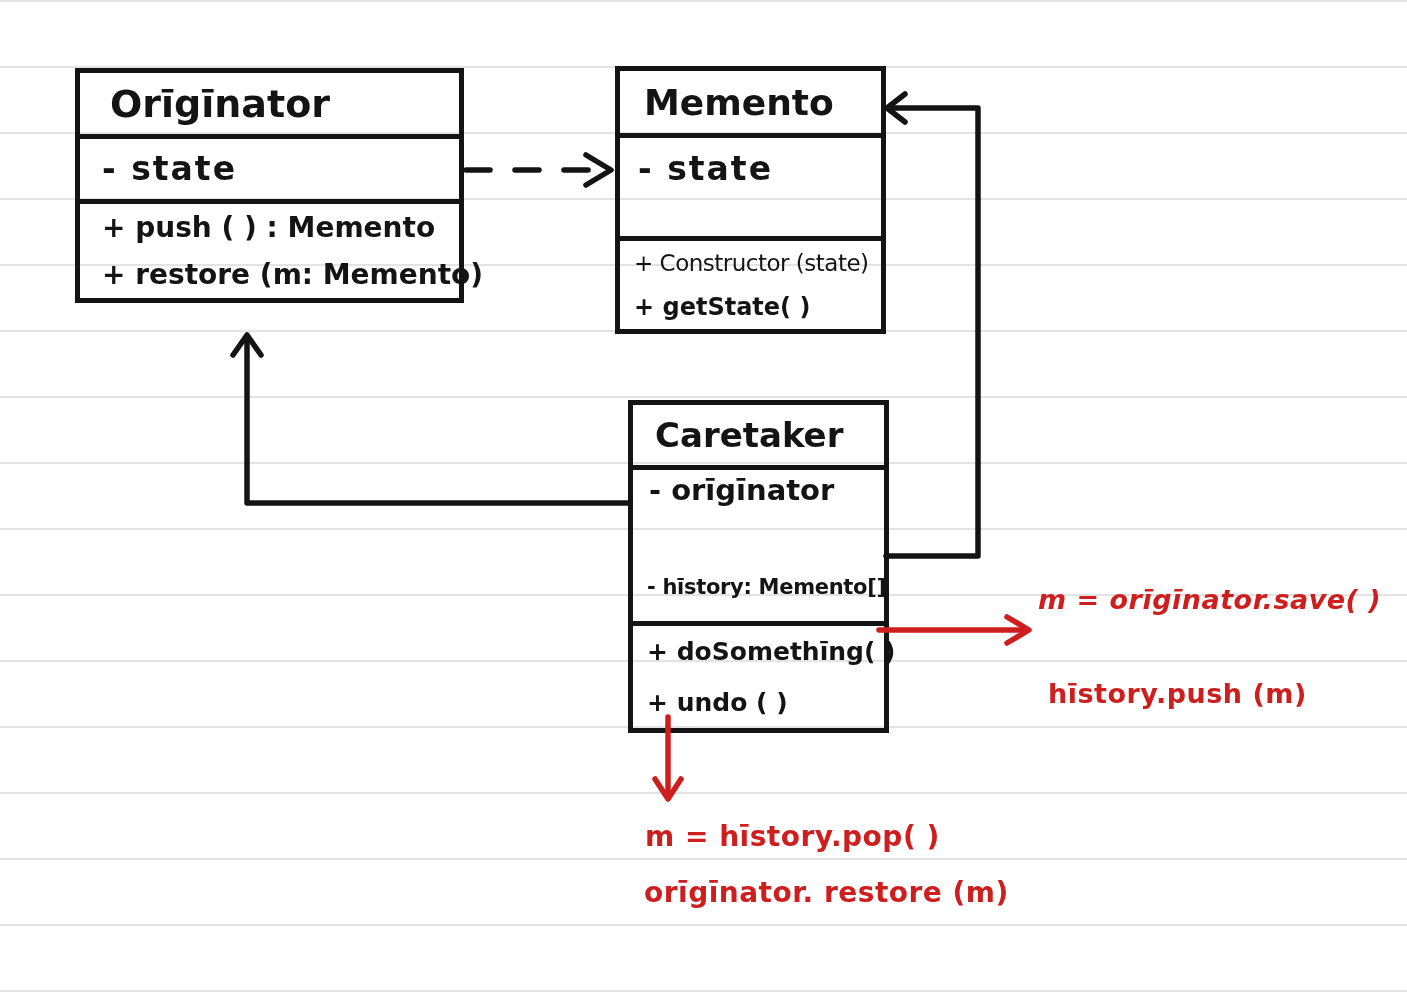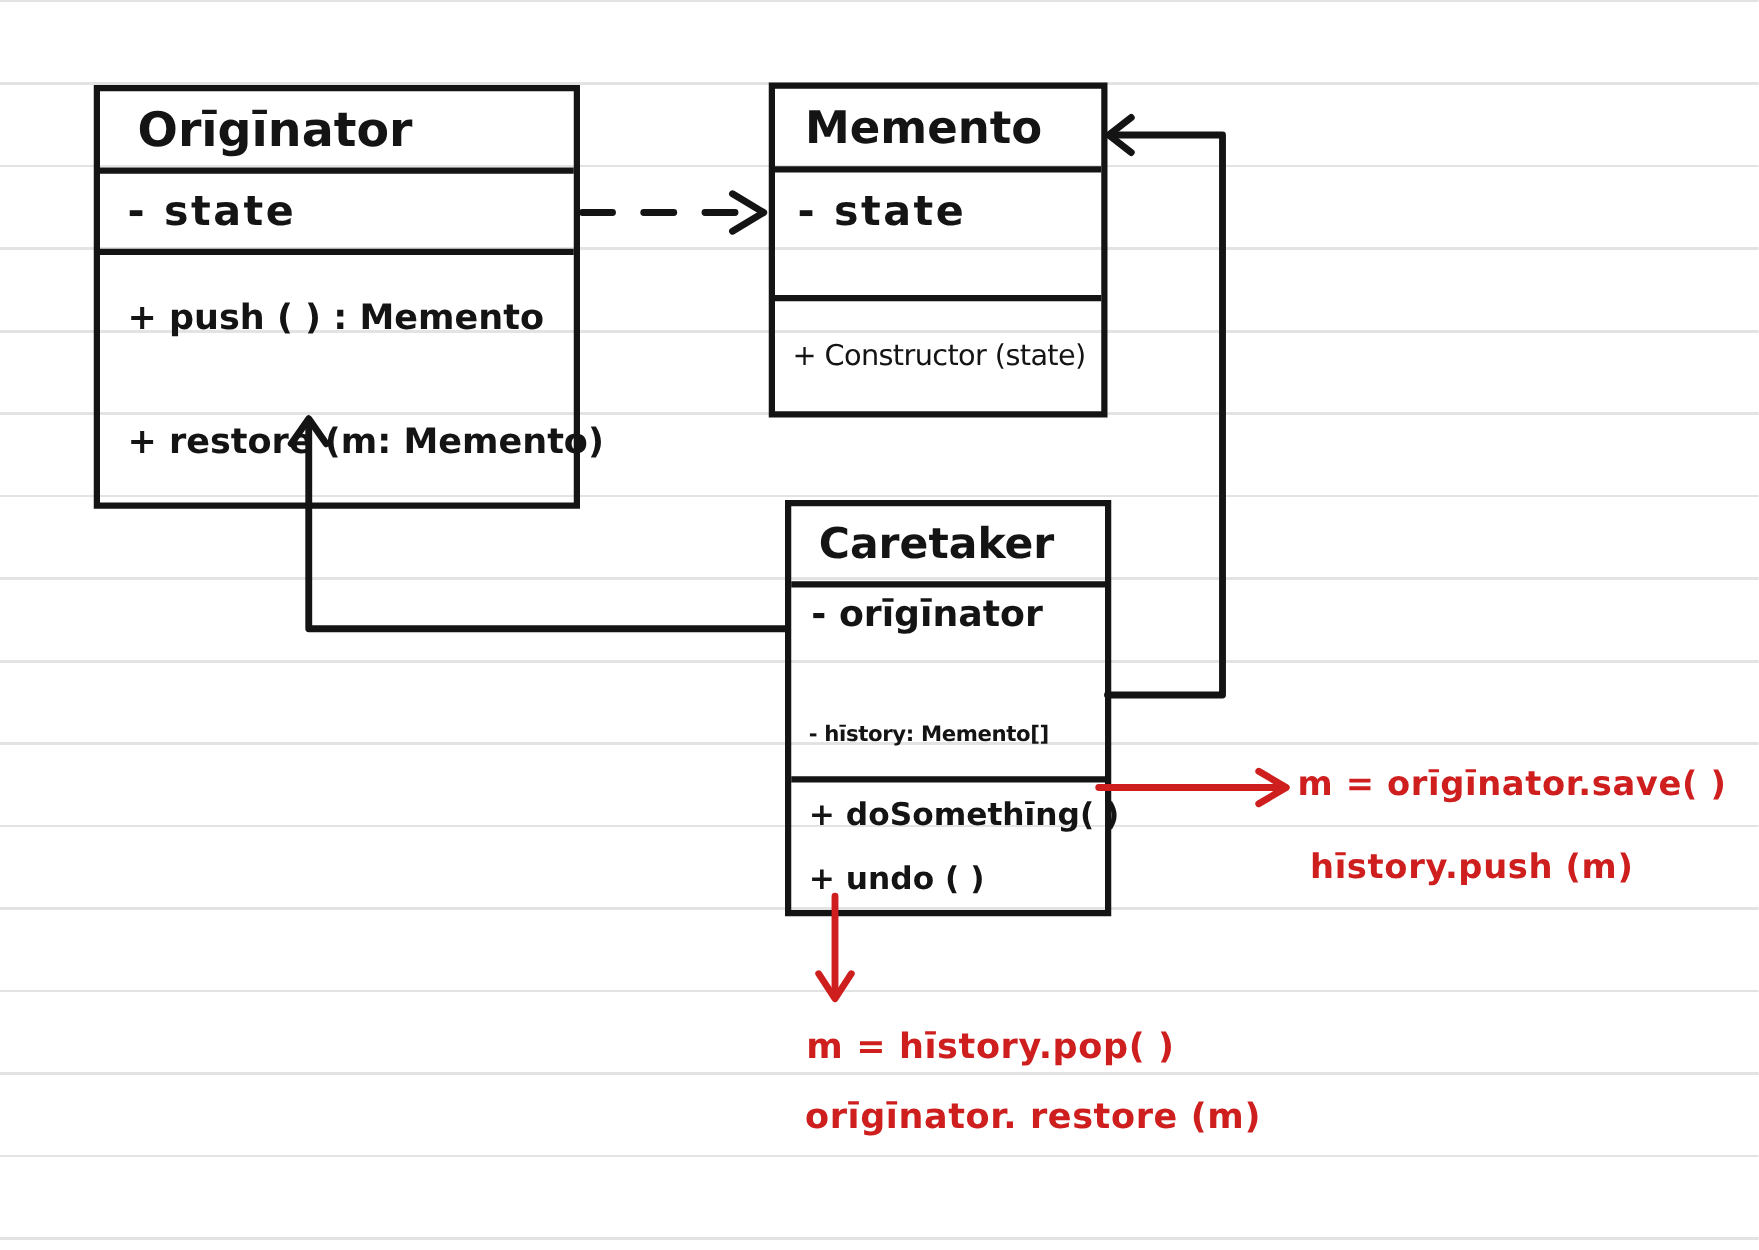--- a/index.html
+++ b/index.html
@@ -45,54 +45,54 @@
     font-weight: bold;
     white-space: nowrap;
   }
   .col {
     display: flex;
     flex-direction: column;
     justify-content: space-around;
   }
 
   
-  #originator { left: 75px; top: 68px; width: 389px; height: 339px; }
+  #originator { left: 75px; top: 68px; width: 389px; height: 235px; }
   #originator .class-title { height: 61px; font-size: 38px; padding-left: 30px; }
   #originator .attrs { height: 65px; }
   #originator .attrs .member { font-size: 33px; padding-left: 22px; line-height: 58px; letter-spacing: 2px; }
   #originator .methods { flex: 1; }
   #originator .methods .member { font-size: 28px; padding-left: 22px; }
 
   
   #memento { left: 615px; top: 66px; width: 271px; height: 268px; }
   #memento .class-title { height: 62px; font-size: 36px; padding-left: 24px; }
   #memento .attrs { height: 67px; }
   #memento .attrs .member { font-size: 33px; padding-left: 18px; line-height: 60px; letter-spacing: 2px; }
   #memento .methods { flex: 1; margin-top: 36px; }
   #memento .methods .member { font-size: 24px; padding-left: 14px; }
   #memento .methods .member.light { font-weight: normal; font-size: 23px; letter-spacing: -0.5px; }
 
   
   #caretaker { left: 628px; top: 400px; width: 261px; height: 333px; }
   #caretaker .class-title { height: 60px; font-size: 34px; padding-left: 22px; }
   #caretaker .attrs { height: 136px; gap: 19px; }
   #caretaker .attrs .member.big { font-size: 29px; padding-left: 16px; }
-  #caretaker .attrs .member.small { font-size: 17px; padding-left: 14px; letter-spacing: -0.3px; margin-top: 44px; }
+  #caretaker .attrs .member.small { font-size: 21px; padding-left: 14px; letter-spacing: -0.3px; margin-top: 44px; }
   #caretaker .methods { flex: 1; margin-top: 20px; }
   #caretaker .methods .member { font-size: 25px; padding-left: 14px; }
 
   
   .note-line {
     position: absolute;
     color: var(--red);
     font-weight: bold;
     white-space: nowrap;
     letter-spacing: 0.5px;
   }
-  #save-note-1 { left: 1038px; top: 612px; font-size: 27px; }
+  #save-note-1 { left: 1038px; top: 584px; font-size: 27px; font-style: italic; }
   #save-note-2 { left: 1048px; top: 678px; font-size: 27px; }
   #undo-note-1 { left: 645px; top: 820px; font-size: 28px; }
   #undo-note-2 { left: 644px; top: 876px; font-size: 28px; }
 
   
   svg.connectors {
     position: absolute;
     left: 0; top: 0;
     width: 1407px; height: 1000px;
     pointer-events: none;
@@ -116,20 +116,21 @@
     </div>
   </div>
 
   <div class="uml-class" id="memento">
     <div class="compartment class-title">Memento</div>
     <div class="compartment attrs col">
       <div class="member">- state</div>
     </div>
     <div class="compartment methods col">
       <div class="member light">+ Constructor (state)</div>
+      <div class="member">+ getState( )</div>
     </div>
   </div>
 
   <div class="uml-class" id="caretaker">
     <div class="compartment class-title">Caretaker</div>
     <div class="compartment attrs col">
       <div class="member big">- orīgīnator</div>
       <div class="member small">- hīstory: Memento[]</div>
     </div>
     <div class="compartment methods col">

